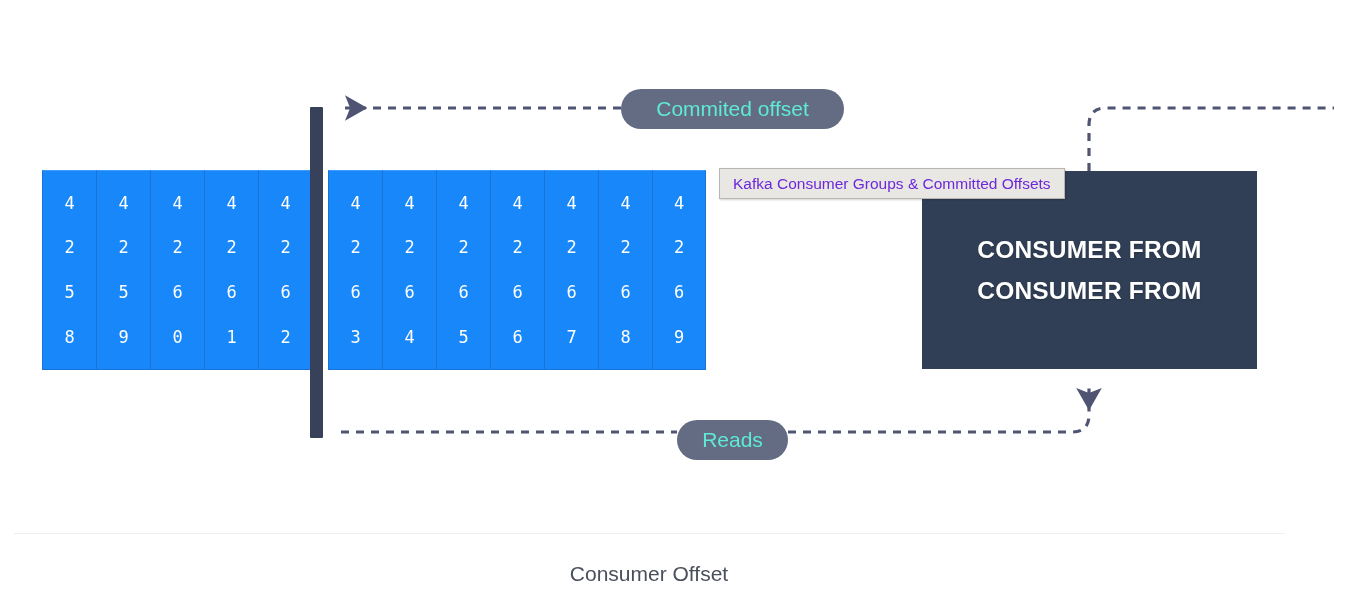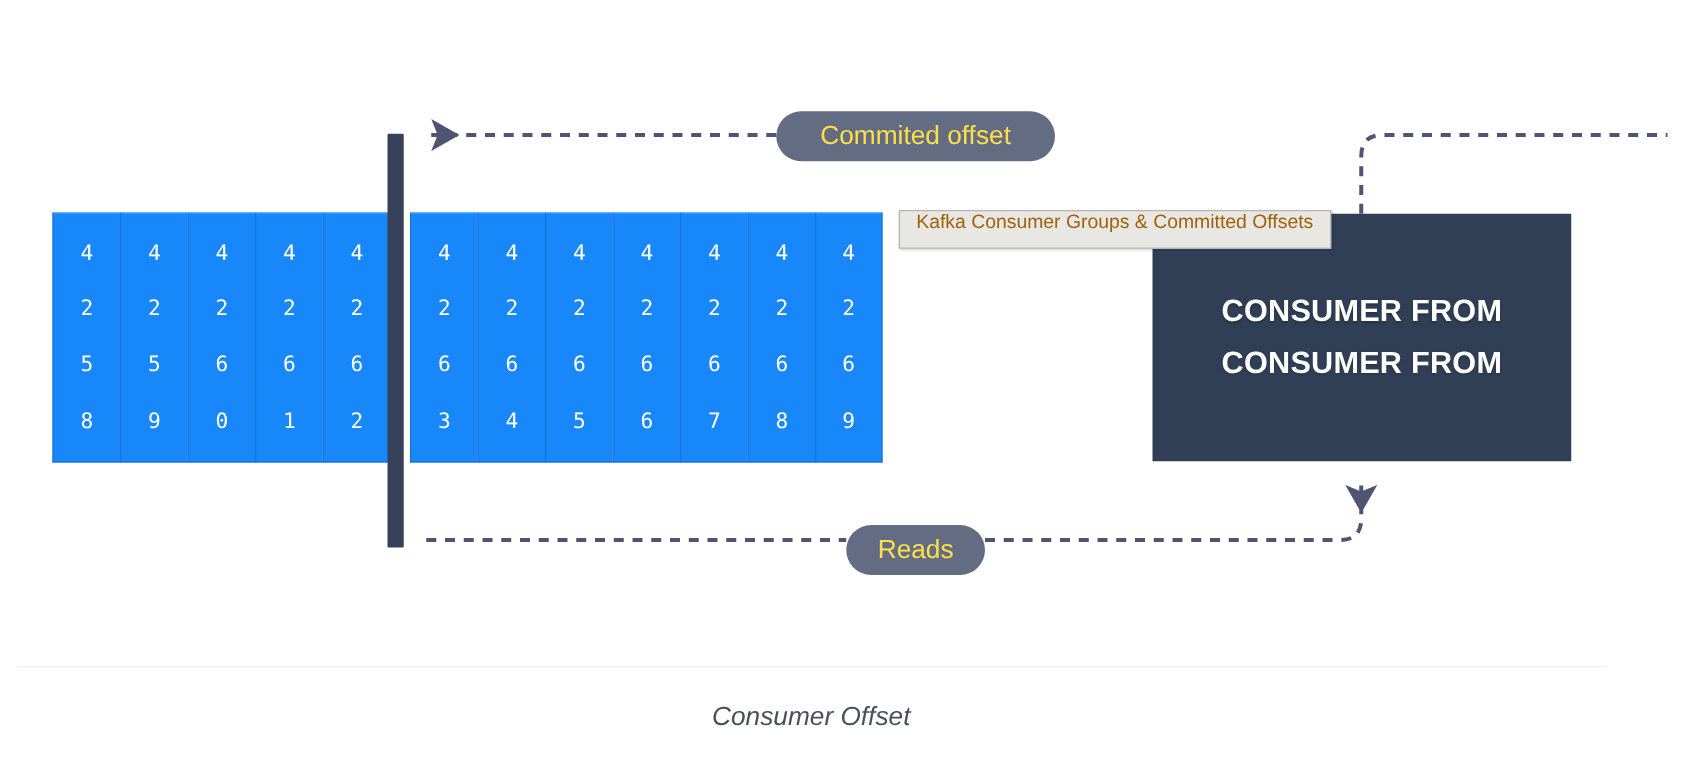--- a/index.html
+++ b/index.html
@@ -84,36 +84,37 @@
   #tooltip {
     position: absolute;
     left: 719px;
     top: 168px;
     height: 31px;
     padding: 0 13px;
     background: #e9e7e4;
     border: 1px solid #b9b6b2;
     box-sizing: border-box;
     display: flex;
-    color: #a16207;
+    align-items: center;
+    color: #6d28d9;
     font-size: 15.5px;
     box-shadow: 1px 1px 2px rgba(0,0,0,0.18);
     z-index: 40;
     white-space: nowrap;
   }
 
   
   .flow-pill {
     position: absolute;
     background: #646c83;
     border-radius: 22px;
     display: flex;
     align-items: center;
     justify-content: center;
-    color: #fde047;
+    color: #5eead4;
     font-size: 21px;
     white-space: nowrap;
     z-index: 30;
   }
   #pill-committed-offset {
     left: 621px;  top: 89px;
     width: 223px; height: 40px;
   }
   #pill-reads {
     left: 677px;  top: 420px;
@@ -138,21 +139,20 @@
     height: 1px;
     background: #eceef0;
   }
   #footer-caption {
     position: absolute;
     left: 0;
     top: 562px;
     width: 1298px;
     text-align: center;
     font-size: 21px;
-    font-style: italic;
     color: #4a4f5c;
   }
 </style>
 </head>
 <body>
 
 <div id="offset-log">
     <div class="log-cell" title="4258">
       <span class="digit">4</span>
       <span class="digit">2</span>

